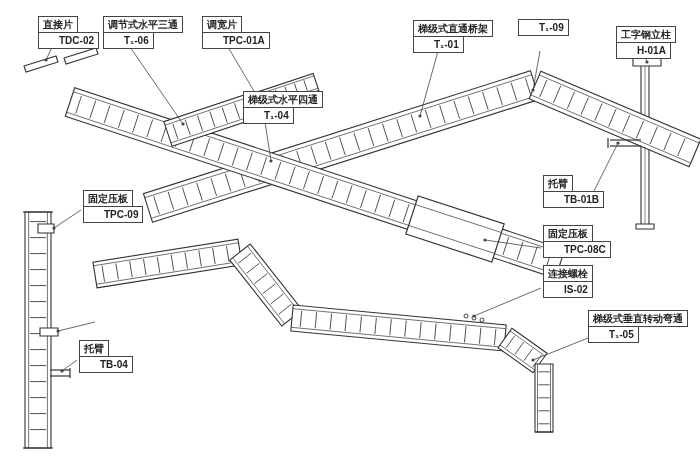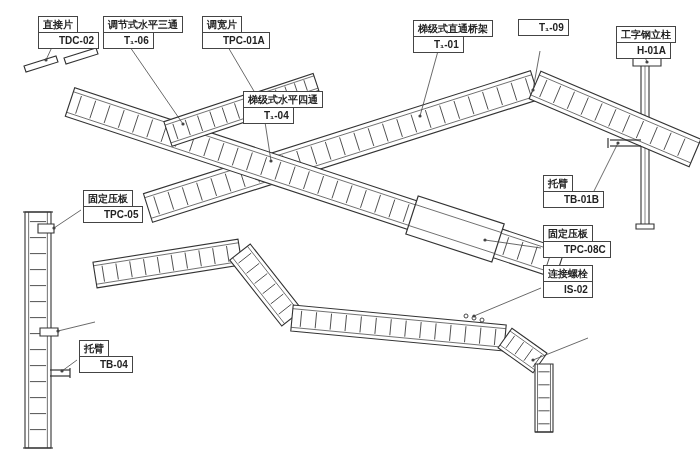--- a/index.html
+++ b/index.html
@@ -263,31 +263,35 @@
   <div class="callout" style="left:616px;top:26px">
     <div class="cname">工字钢立柱</div>
     <div class="ccode">H-01A</div>
   </div>
   <div class="callout" style="left:243px;top:91px">
     <div class="cname">梯级式水平四通</div>
     <div class="ccode">T₁-04</div>
   </div>
   <div class="callout" style="left:83px;top:190px">
     <div class="cname">固定压板</div>
-    <div class="ccode">TPC-05</div>
+    <div class="ccode">TPC-09</div>
   </div>
   <div class="callout" style="left:543px;top:175px">
     <div class="cname">托臂</div>
     <div class="ccode">TB-01B</div>
   </div>
   <div class="callout" style="left:543px;top:225px">
     <div class="cname">固定压板</div>
     <div class="ccode">TPC-08C</div>
   </div>
   <div class="callout" style="left:543px;top:265px">
     <div class="cname">连接螺栓</div>
     <div class="ccode">IS-02</div>
   </div>
+  <div class="callout" style="left:588px;top:310px">
+    <div class="cname">梯级式垂直转动弯通</div>
+    <div class="ccode">T₁-05</div>
+  </div>
   <div class="callout" style="left:79px;top:340px">
     <div class="cname">托臂</div>
     <div class="ccode">TB-04</div>
   </div>
 </div>
 
 </body></html>

